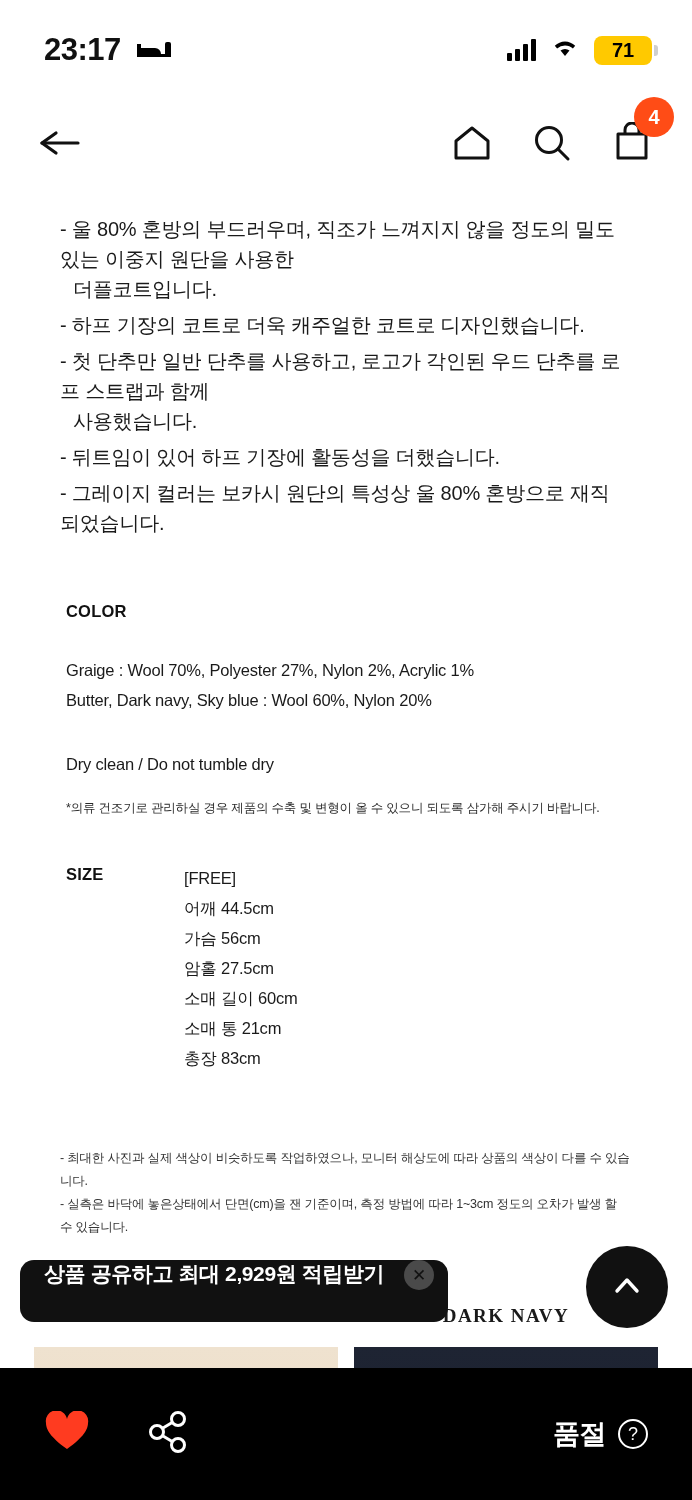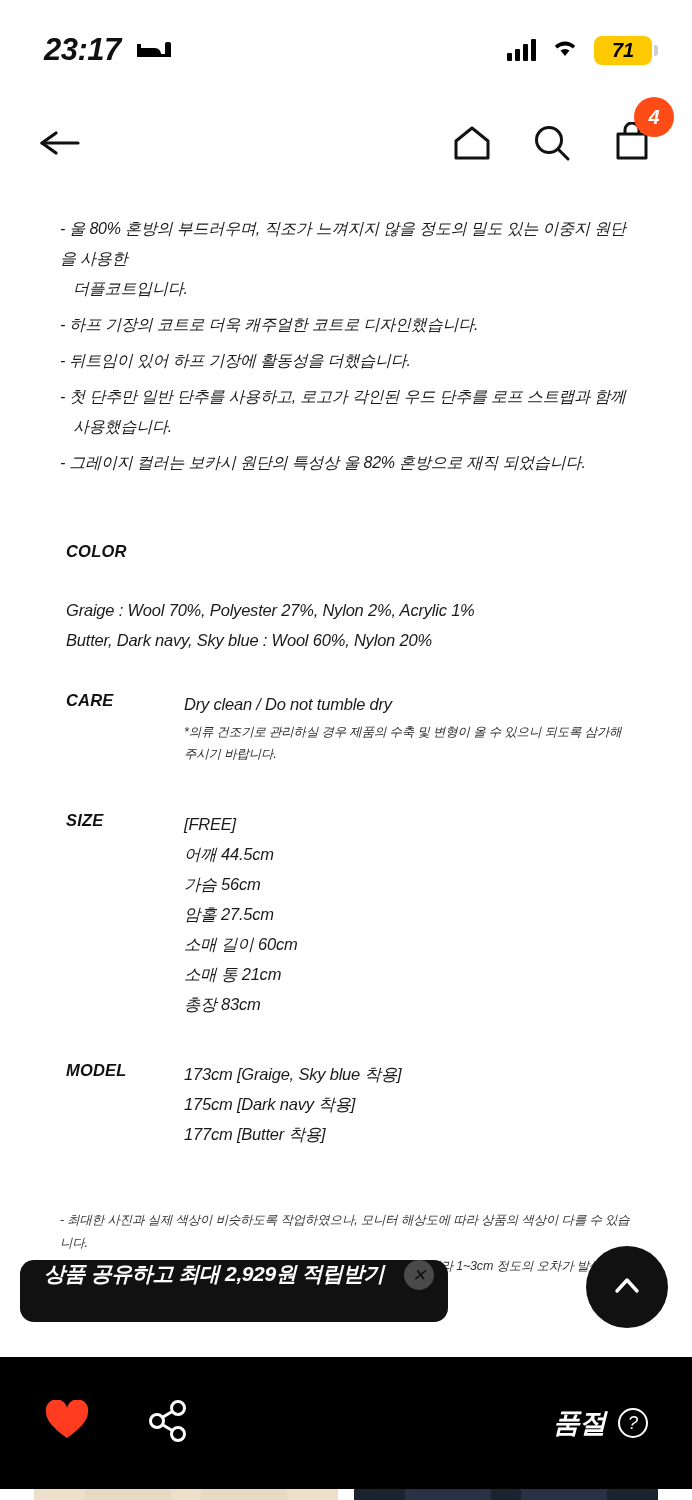--- a/index.html
+++ b/index.html
@@ -3,21 +3,21 @@
 <meta charset="utf-8">
 <style>
   * { box-sizing: border-box; margin: 0; padding: 0; }
   html, body {
     width: 692px; height: 1500px;
     background: #ffffff;
     font-family: "Liberation Sans", sans-serif;
     color: #111;
     overflow: hidden;
   }
-  .phone { position: relative; width: 692px; height: 1500px; background:#fff;font-style:italic; }
+  .phone { position: relative; width: 692px; height: 1500px; background:#fff; }
 
   
   .statusbar {
     height: 100px;
     display: flex; align-items: center; justify-content: space-between;
     padding: 0 40px 0 44px;
   }
   .sb-left { display:flex; align-items:center; gap:14px; }
   .sb-time { font-size: 31px; font-weight: 600; letter-spacing: -0.5px; }
   .sb-right { display:flex; align-items:center; gap:14px; }
@@ -48,35 +48,35 @@
   .cart-badge {
     position:absolute; top:-20px; right:-16px;
     width:40px; height:40px; border-radius:50%; background:#FF4C16;
     color:#fff; font-size:20px; font-weight:600;
     display:flex; align-items:center; justify-content:center;
   }
 
   
   .desc { padding: 28px 60px 0 60px; }
   .desc p {
-    font-size: 16px; line-height: 30px; color:#1a1a1a; margin-bottom: 6px;
+    font-size: 20px; line-height: 30px; color:#1a1a1a; margin-bottom: 6px;
     letter-spacing:-0.2px;
   }
   .desc p .ind { padding-left: 13px; display:block; }
 
   
   .spec { padding: 56px 60px 0 66px; }
   .spec-row { display:flex; margin-bottom: 34px; }
   .spec-label {
     width: 118px; flex: 0 0 118px;
     font-size: 16.5px; font-weight: 700; letter-spacing: 0.2px; color:#111;
     padding-top: 2px;
   }
   .spec-val { font-size: 16.5px; line-height: 30px; color:#1a1a1a; letter-spacing:-0.2px; }
-  .spec-val .small { font-size: 12.5px; color:#2a2a2a; line-height:22px; display:block; margin-top:2px; }
+  .spec-val .small { font-size: 12.5px; color:#2a2a2a; line-height:22px; display:block; margin-top:18px; }
   .spec-row.size { margin-bottom: 40px; }
   .spec-row.care { margin-bottom: 44px; }
   .spec-row.model { margin-bottom: 26px; }
 
   
   .notes { padding: 34px 60px 0 60px; }
   .notes p { font-size: 12.5px; line-height: 23px; color:#333; letter-spacing:-0.2px; }
 
   
   .gallery { margin-top: 66px; display:flex; gap: 16px; padding: 0 34px; }
@@ -114,21 +114,21 @@
 
   
   .fab {
     position:absolute; right:24px; bottom:172px;
     width:82px; height:82px; border-radius:50%; background:#111;
     display:flex; align-items:center; justify-content:center;
   }
 
   
   .bottombar {
-    position:absolute; left:0; bottom:11px; width:692px; height:132px;
+    position:absolute; left:0; bottom:0; width:692px; height:132px;
     background:#000; display:flex; align-items:center; padding: 0 44px;
   }
   .bb-left { display:flex; align-items:center; gap:56px; }
   .bb-right { margin-left:auto; display:flex; align-items:center; gap:12px; }
   .soldout { color:#fff; font-size:27px; font-weight:700; letter-spacing:-0.5px; }
   .qmark {
     width:30px; height:30px; border-radius:50%; border:2px solid #fff;
     color:#fff; font-size:18px; display:flex; align-items:center; justify-content:center;
   }
 </style>
@@ -195,71 +195,62 @@
       </div>
     </div>
   </div>
 
   <div class="desc">
     <p>
       <span>- 울 80% 혼방의 부드러우며, 직조가 느껴지지 않을 정도의 밀도 있는 이중지 원단을 사용한</span>
       <span class="ind">더플코트입니다.</span>
     </p>
     <p>- 하프 기장의 코트로 더욱 캐주얼한 코트로 디자인했습니다.</p>
-    <p>- 뒤트임이 있어 하프 기장에 활동성을 더했습니다.</p>
     <p>
       <span>- 첫 단추만 일반 단추를 사용하고, 로고가 각인된 우드 단추를 로프 스트랩과 함께</span>
       <span class="ind">사용했습니다.</span>
     </p>
-    <p>- 그레이지 컬러는 보카시 원단의 특성상 울 82% 혼방으로 재직 되었습니다.</p>
+    <p>- 뒤트임이 있어 하프 기장에 활동성을 더했습니다.</p>
+    <p>- 그레이지 컬러는 보카시 원단의 특성상 울 80% 혼방으로 재직 되었습니다.</p>
   </div>
 
   <div class="spec">
 
     <div class="spec-row">
       <div class="spec-label">COLOR</div>
     </div>
 
     <div class="spec-row">
       <div class="spec-val">
         <div>Graige : Wool 70%, Polyester 27%, Nylon 2%, Acrylic 1%</div>
         <div style="height:0"></div>
         <div>Butter, Dark navy, Sky blue : Wool 60%, Nylon 20%</div>
       </div>
     </div>
 
     <div class="spec-row care">
-      <div class="spec-label">CARE</div>
       <div class="spec-val">
         <div>Dry clean / Do not tumble dry</div>
         <span class="small">*의류 건조기로 관리하실 경우 제품의 수축 및 변형이 올 수 있으니 되도록 삼가해 주시기 바랍니다.</span>
       </div>
     </div>
 
     <div class="spec-row size">
       <div class="spec-label">SIZE</div>
       <div class="spec-val">
         <div>[FREE]</div>
         <div>어깨 44.5cm</div>
         <div>가슴 56cm</div>
         <div>암홀 27.5cm</div>
         <div>소매 길이 60cm</div>
         <div>소매 통 21cm</div>
         <div>총장 83cm</div>
       </div>
     </div>
 
-    <div class="spec-row model">
-      <div class="spec-label">MODEL</div>
-      <div class="spec-val">
-        <div>173cm [Graige, Sky blue 착용]</div>
-        <div>175cm [Dark navy 착용]</div>
-        <div>177cm [Butter 착용]</div>
-      </div>
-    </div>
   </div>
 
   <div class="notes">
     <p>- 최대한 사진과 실제 색상이 비슷하도록 작업하였으나, 모니터 해상도에 따라 상품의 색상이 다를 수 있습니다.</p>
     <p>- 실측은 바닥에 놓은상태에서 단면(cm)을 잰 기준이며, 측정 방법에 따라 1~3cm 정도의 오차가 발생 할 수 있습니다.</p>
   </div>
 
   <div class="gallery">
     <div class="gal-col">
       <div class="gal-title">BUTTER</div>

